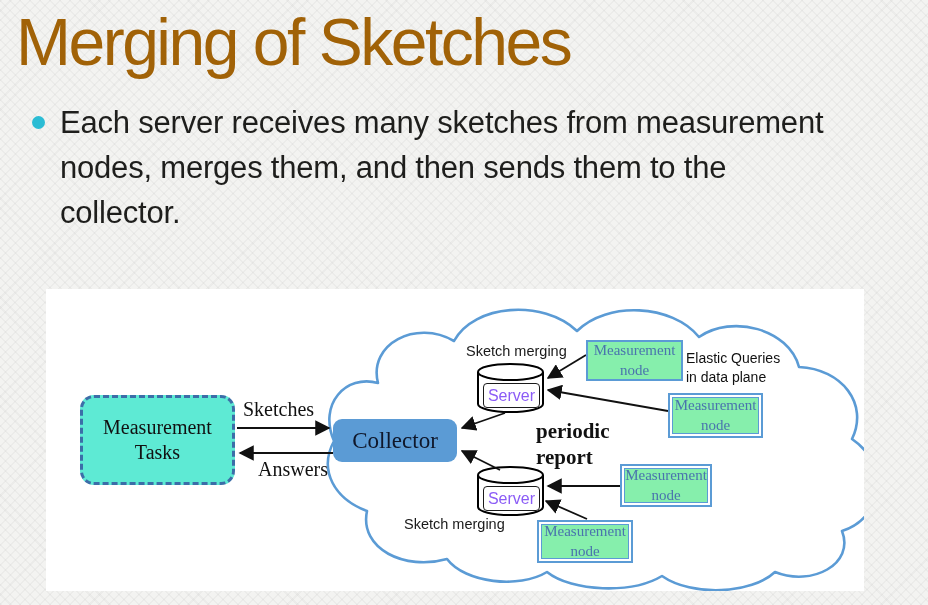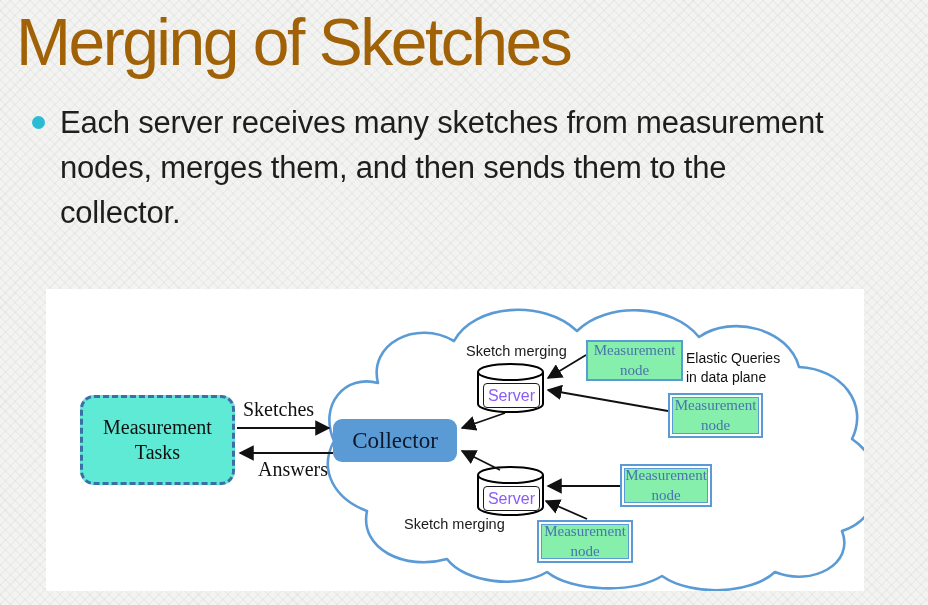--- a/index.html
+++ b/index.html
@@ -141,20 +141,24 @@
   <div class="abs collector">
     <span>Collector</span>
   </div>
 
   <div class="abs server-label server-top-label">Server</div>
   <div class="abs server-label server-bottom-label">Server</div>
 
   <div class="abs sketch-label sm-top">Sketch merging</div>
   <div class="abs sketch-label sm-bottom">Sketch merging</div>
 
+  <div class="abs periodic">
+    <div>periodic</div>
+    <div>report</div>
+  </div>
 
   <div class="abs elastic">
     <div>Elastic Queries</div>
     <div>in data plane</div>
   </div>
 
   <div class="abs mnode mn1">Measurement node</div>
   <div class="abs mnode double mn2">Measurement node</div>
   <div class="abs mnode double mn3">Measurement node</div>
   <div class="abs mnode double mn4">Measurement node</div>

